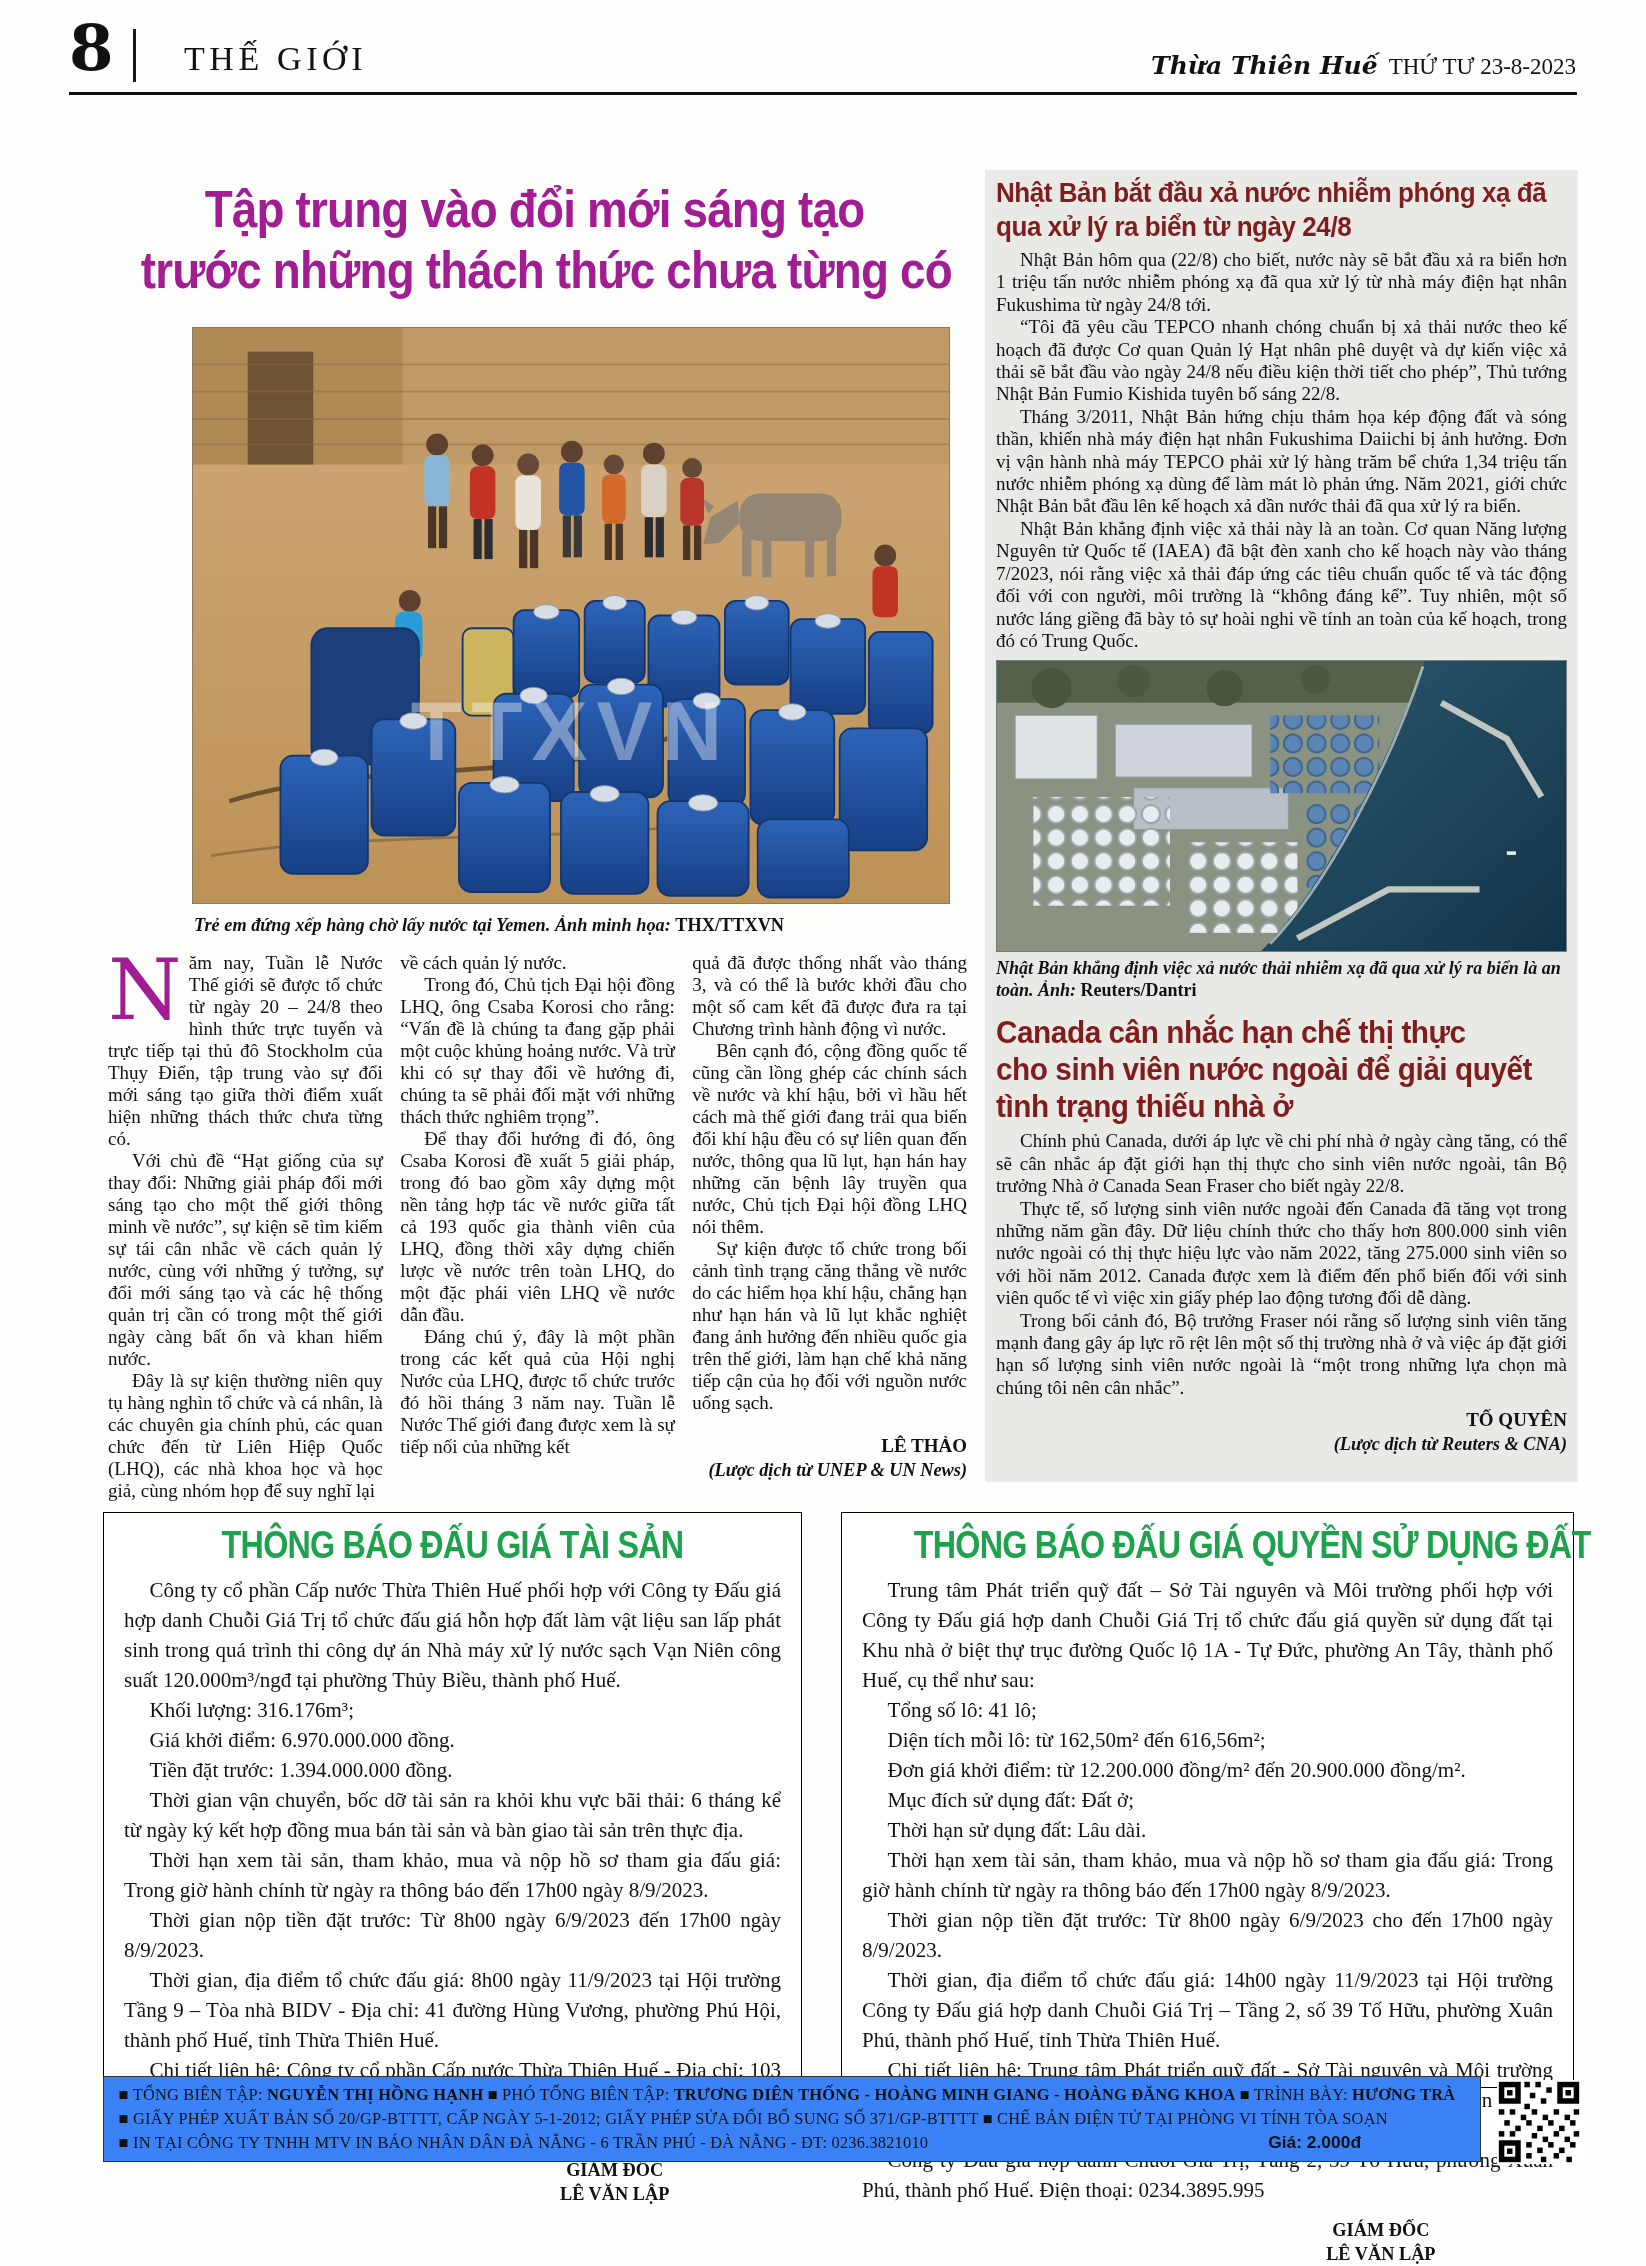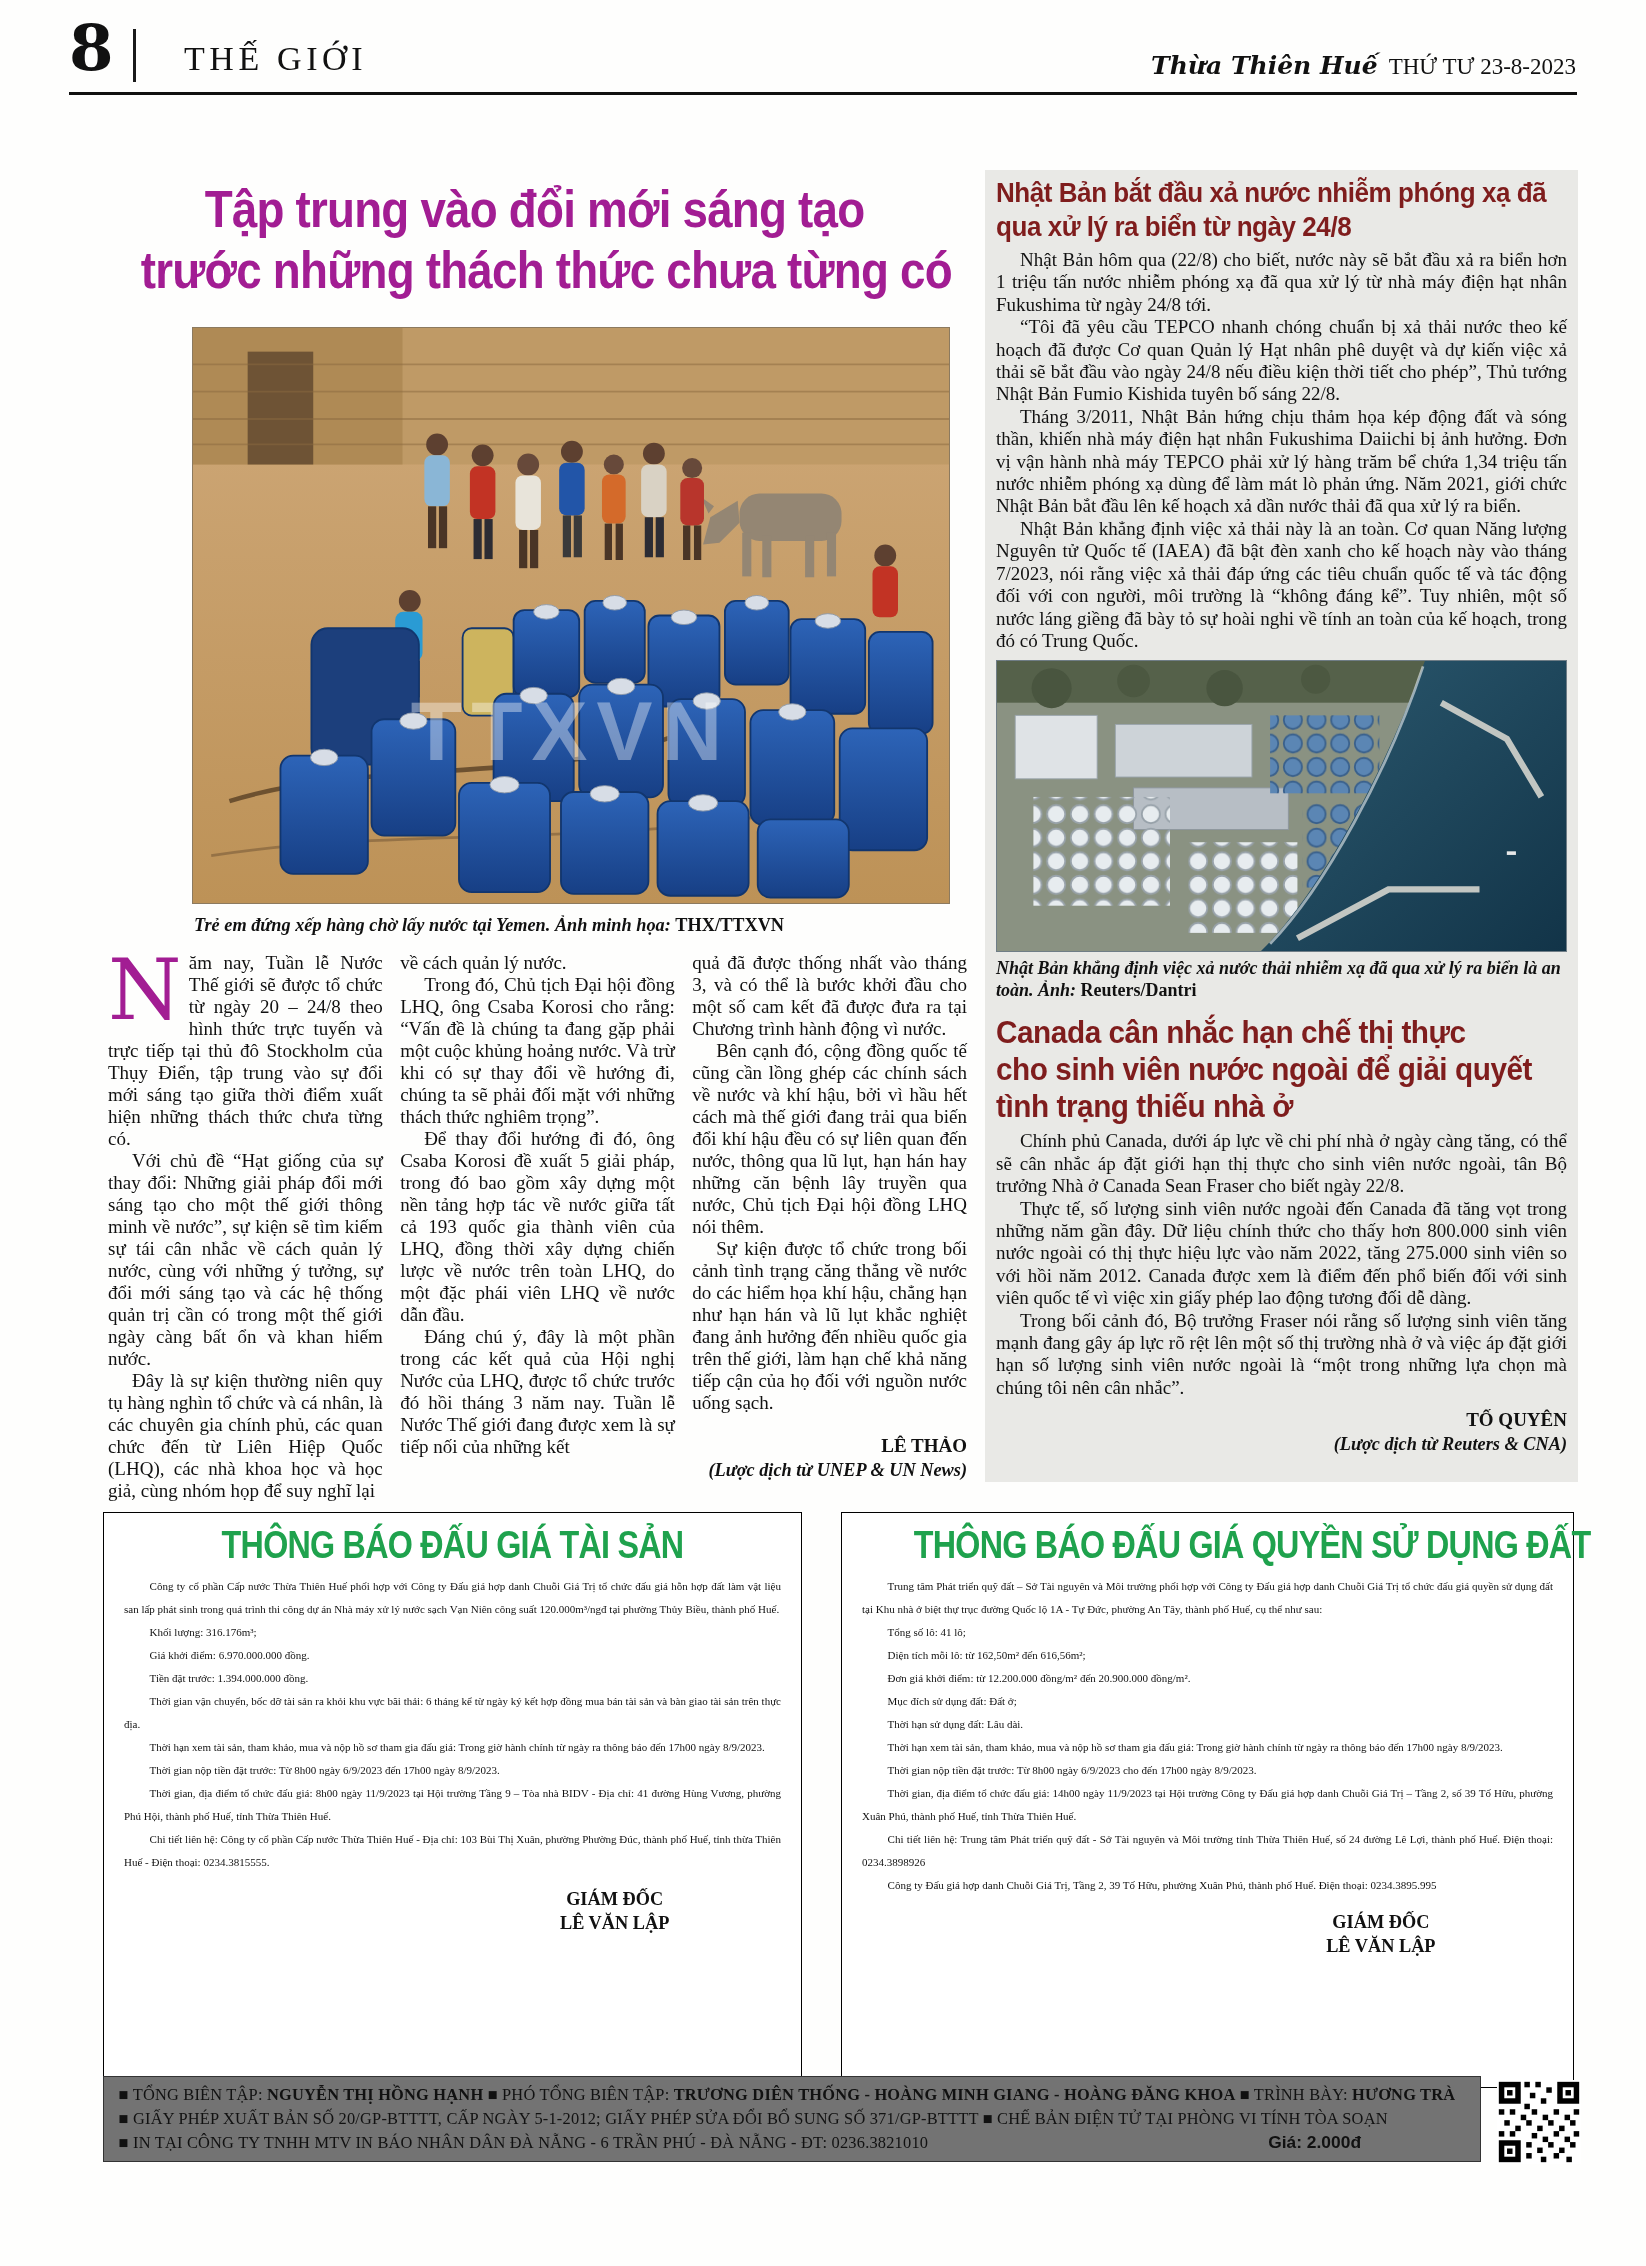--- a/index.html
+++ b/index.html
@@ -60,28 +60,28 @@
   .panel .byline{margin-top:9.1px;}
 
   
   .box{position:absolute;top:1512px;border:1.8px solid #000;box-sizing:border-box;
        background:#fff;padding:7.3px 20px 0 20px;}
   .box-left{left:103px;width:699px;height:576px;}
   .box-right{left:841px;width:733px;height:576px;}
   .box-title{text-align:center;color:#1fa24d;font-family:"Liberation Sans",sans-serif;
              font-weight:bold;font-size:38px;line-height:46px;letter-spacing:-0.9px;
              transform:scaleX(.85);transform-origin:50% 50%;white-space:nowrap;margin:1.8px 0 7.3px 0;}
-  .box-body{font-size:11px;line-height:23px;text-align:justify;}
+  .box-body{font-size:21px;line-height:30px;text-align:justify;}
   .box-body p{margin:0;text-indent:25.6px;}
   .sig{width:fit-content;margin:12.8px 17% 0 auto;text-align:center;font-weight:bold;
        font-size:18.3px;line-height:24px;}
 
   
   .footer-box{position:absolute;left:103px;top:2076px;width:1378px;height:86px;
-              border:1.8px solid #333;box-sizing:border-box;padding:6.4px 14.6px;background:#737373;}
+              border:1.8px solid #333;box-sizing:border-box;padding:6.4px 14.6px;background:#3b82f6;}
   .foot-line{font-size:16.4px;line-height:24px;white-space:nowrap;letter-spacing:0.2px;}
   .price{position:absolute;right:119px;bottom:8.2px;font-family:"Liberation Sans",sans-serif;
          font-weight:bold;font-size:17.4px;}
   .qr{position:absolute;left:1497px;top:2080px;width:84px;height:84px;}
 </style>
 </head>
 <body>
 
 <div class="page">
 

